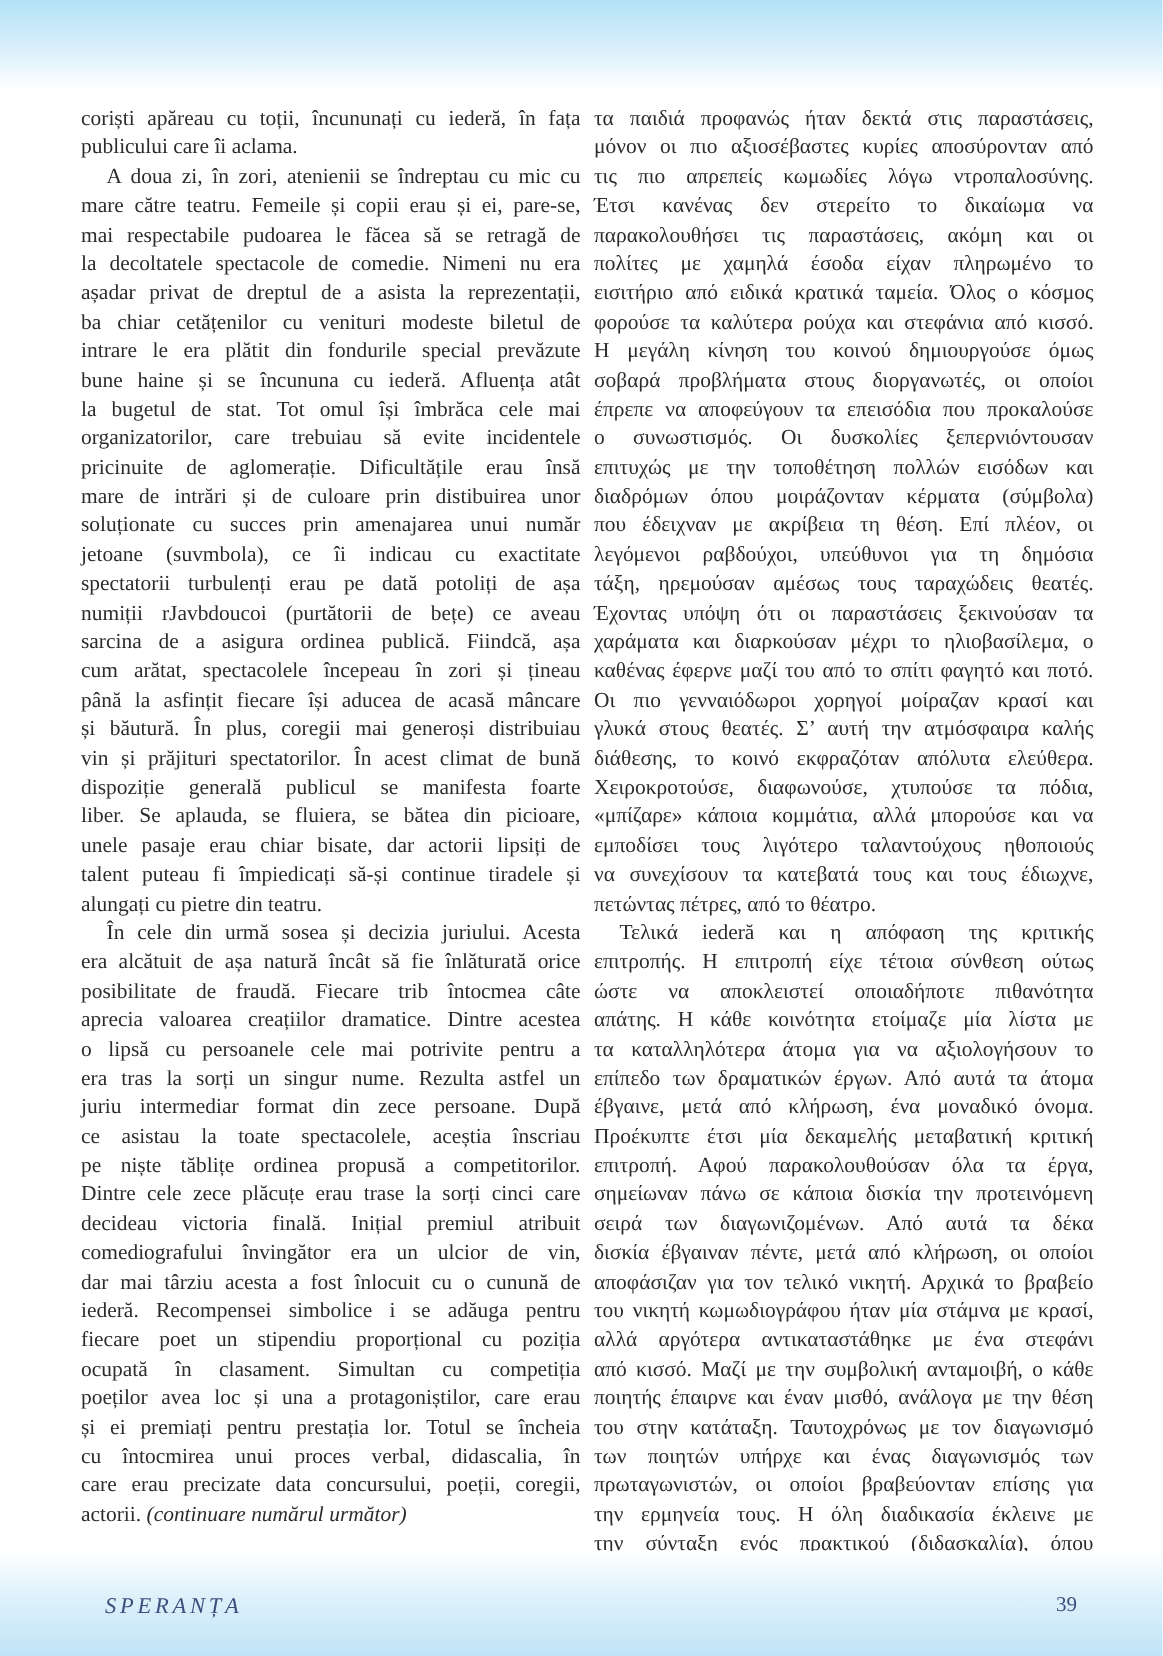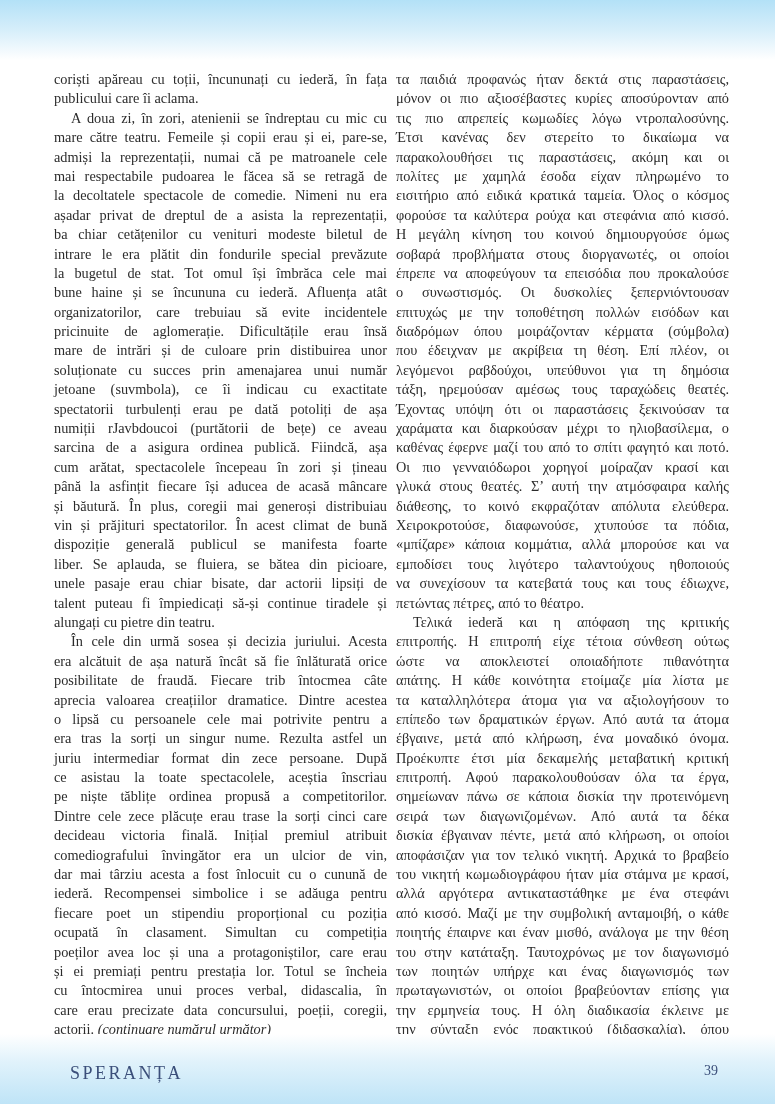--- a/index.html
+++ b/index.html
@@ -26,46 +26,45 @@
   .line {
     display: block; white-space: nowrap; height: 19.4px;
     text-align: justify; text-align-last: justify;
   }
   .line.last { text-align-last: left; }
   .line.indent { padding-left: 17px; }
   .line.right-align { text-align: right; text-align-last: right; }
   .ital { font-style: italic; }
   .footer-title {
     position: absolute; left: 70px; top: 1063px;
-    font-size: 18px; letter-spacing: 2.5px;
+    font-size: 15px; font-style: italic; letter-spacing: 2.5px;
     color: #3b4f7a;
   }
   .page-number {
     position: absolute; left: 704px; top: 1063px;
     font-size: 14px; color: #3b4f7a;
   }
 </style>
 </head>
 <body>
 
 <div class="top-band"></div>
 
 <div class="column col-left" id="col-left">
     <span class="line">coriști apăreau cu toții, încununați cu iederă, în fața</span>
     <span class="line last">publicului care îi aclama.</span>
     <span class="line indent">A doua zi, în zori, atenienii se îndreptau cu mic cu</span>
     <span class="line">mare către teatru. Femeile și copii erau și ei, pare-se,</span>
-    <span class="line">admiși la reprezentații, numai că pe matroanele cele</span>
     <span class="line">mai respectabile pudoarea le făcea să se retragă de</span>
     <span class="line">la decoltatele spectacole de comedie. Nimeni nu era</span>
     <span class="line">așadar privat de dreptul de a asista la reprezentații,</span>
     <span class="line">ba chiar cetățenilor cu venituri modeste biletul de</span>
     <span class="line">intrare le era plătit din fondurile special prevăzute</span>
+    <span class="line">bune haine și se încununa cu iederă. Afluența atât</span>
     <span class="line">la bugetul de stat. Tot omul își îmbrăca cele mai</span>
-    <span class="line">bune haine și se încununa cu iederă. Afluența atât</span>
     <span class="line">organizatorilor, care trebuiau să evite incidentele</span>
     <span class="line">pricinuite de aglomerație. Dificultățile erau însă</span>
     <span class="line">mare de intrări și de culoare prin distibuirea unor</span>
     <span class="line">soluționate cu succes prin amenajarea unui număr</span>
     <span class="line">jetoane (suvmbola), ce îi indicau cu exactitate</span>
     <span class="line">spectatorii turbulenți erau pe dată potoliți de așa</span>
     <span class="line">numiții rJavbdoucoi (purtătorii de bețe) ce aveau</span>
     <span class="line">sarcina de a asigura ordinea publică. Fiindcă, așa</span>
     <span class="line">cum arătat, spectacolele începeau în zori și țineau</span>
     <span class="line">până la asfințit fiecare își aducea de acasă mâncare</span>

